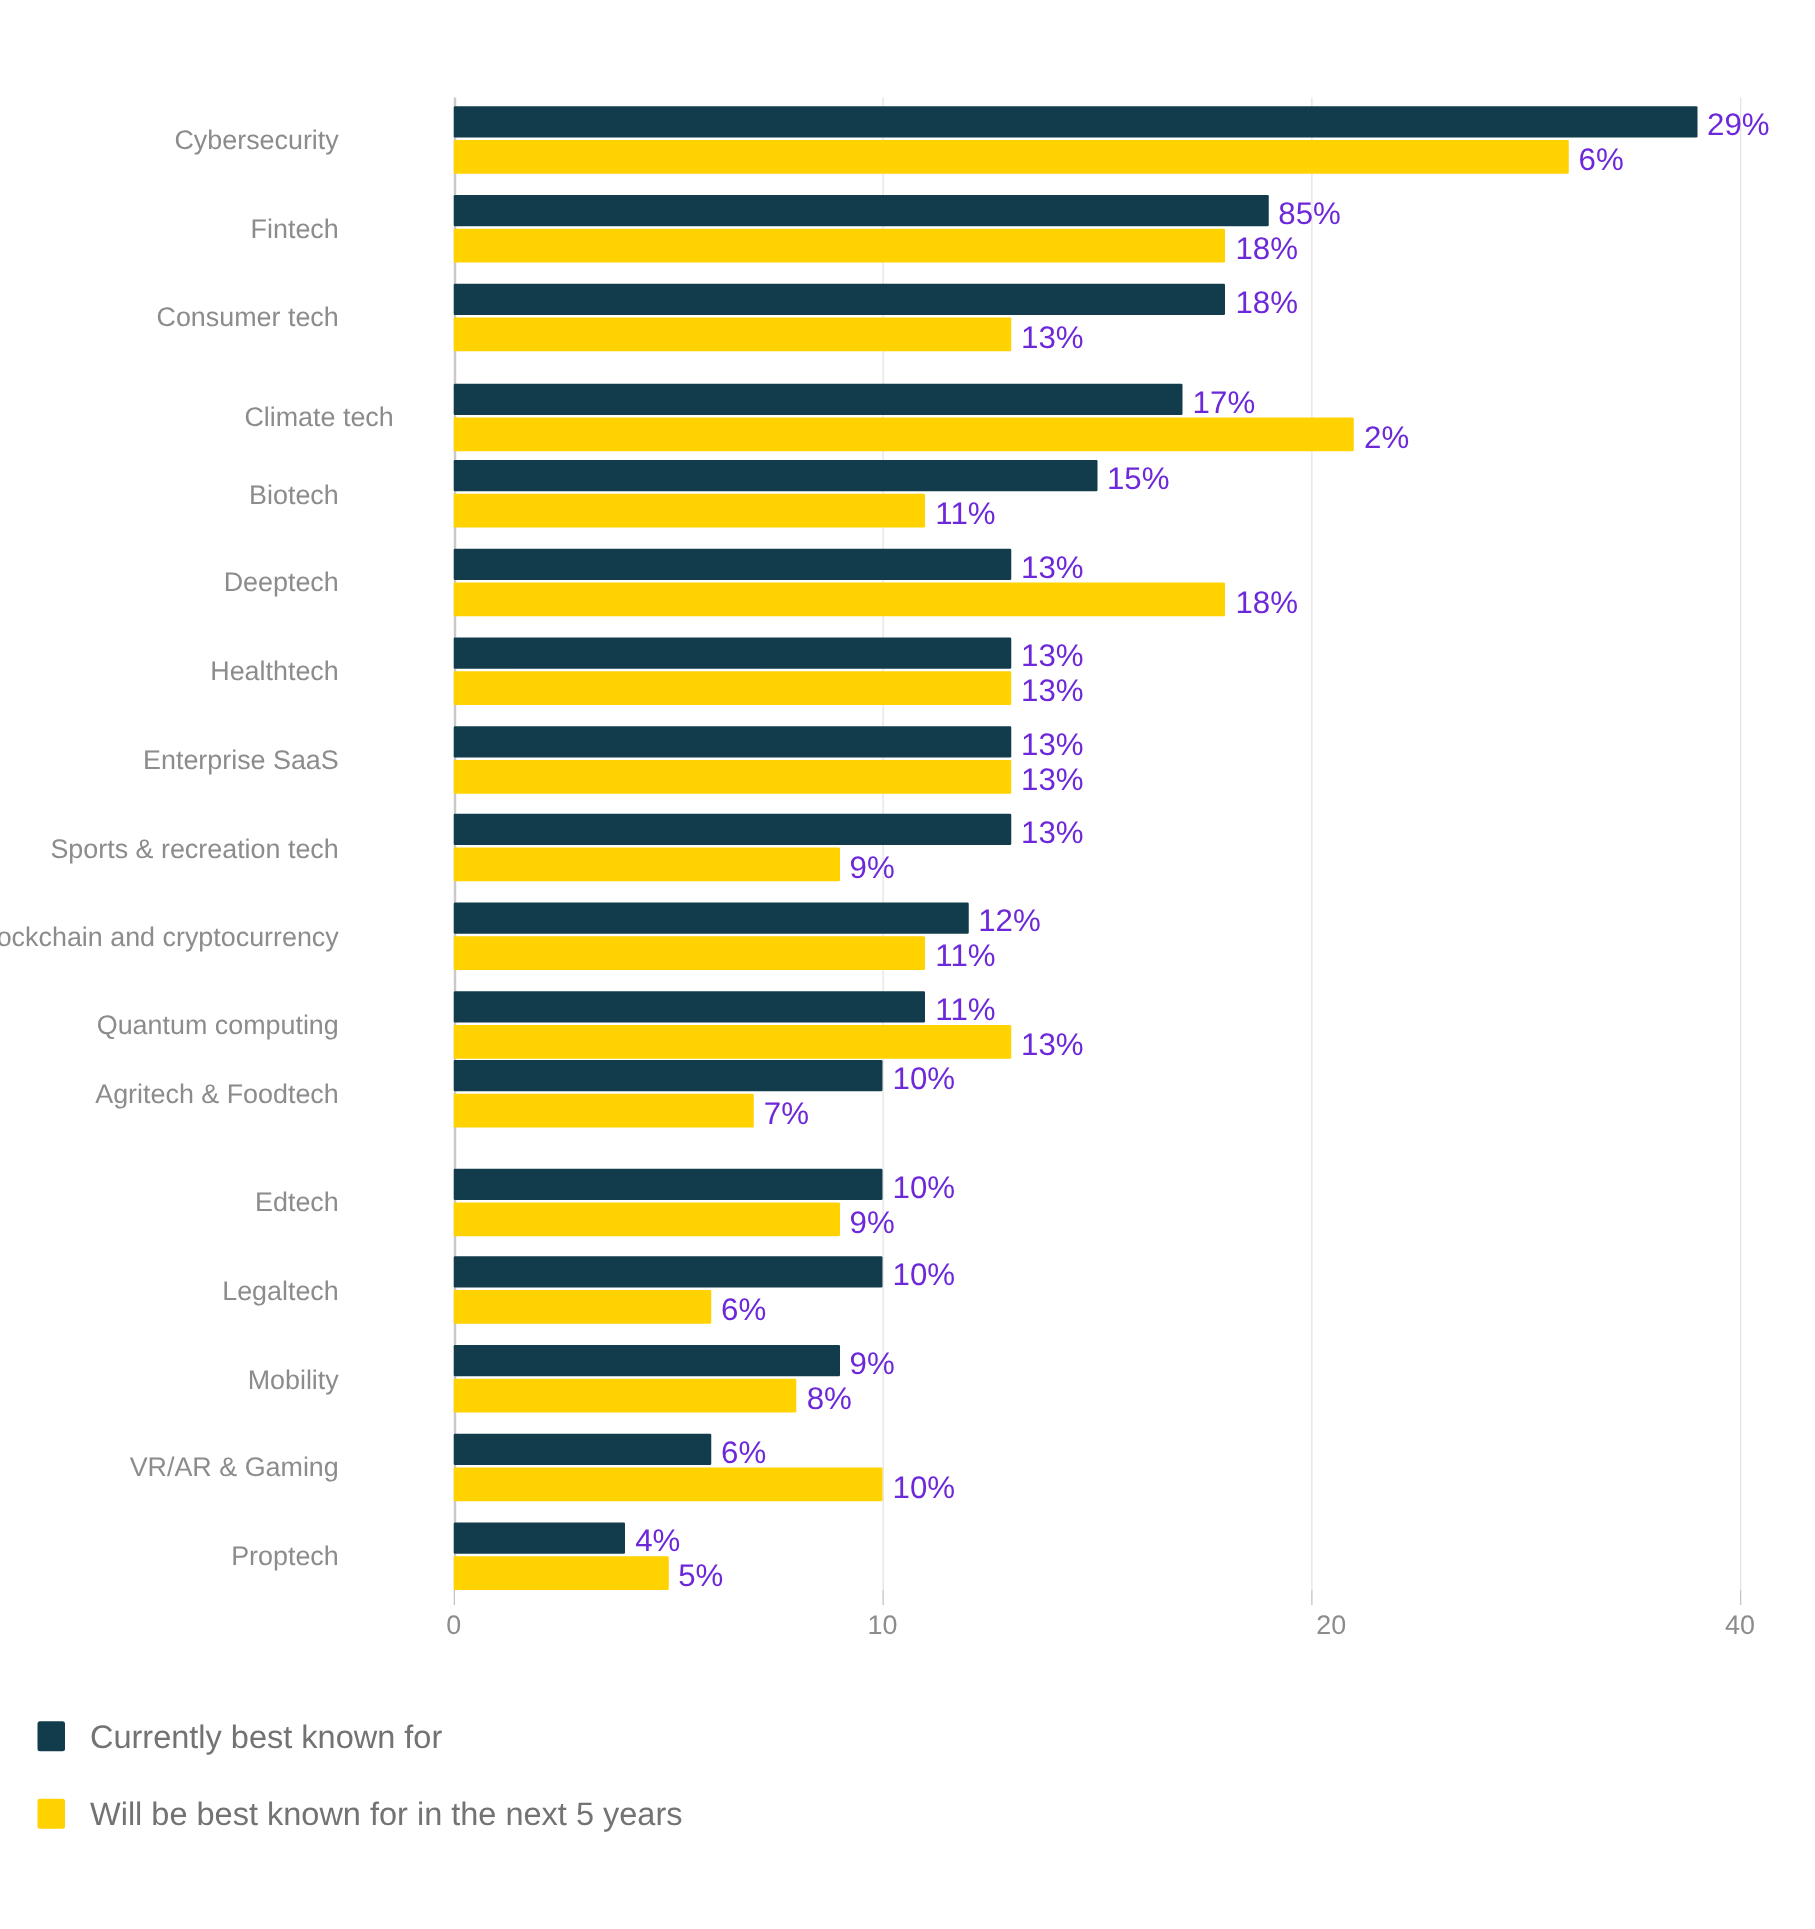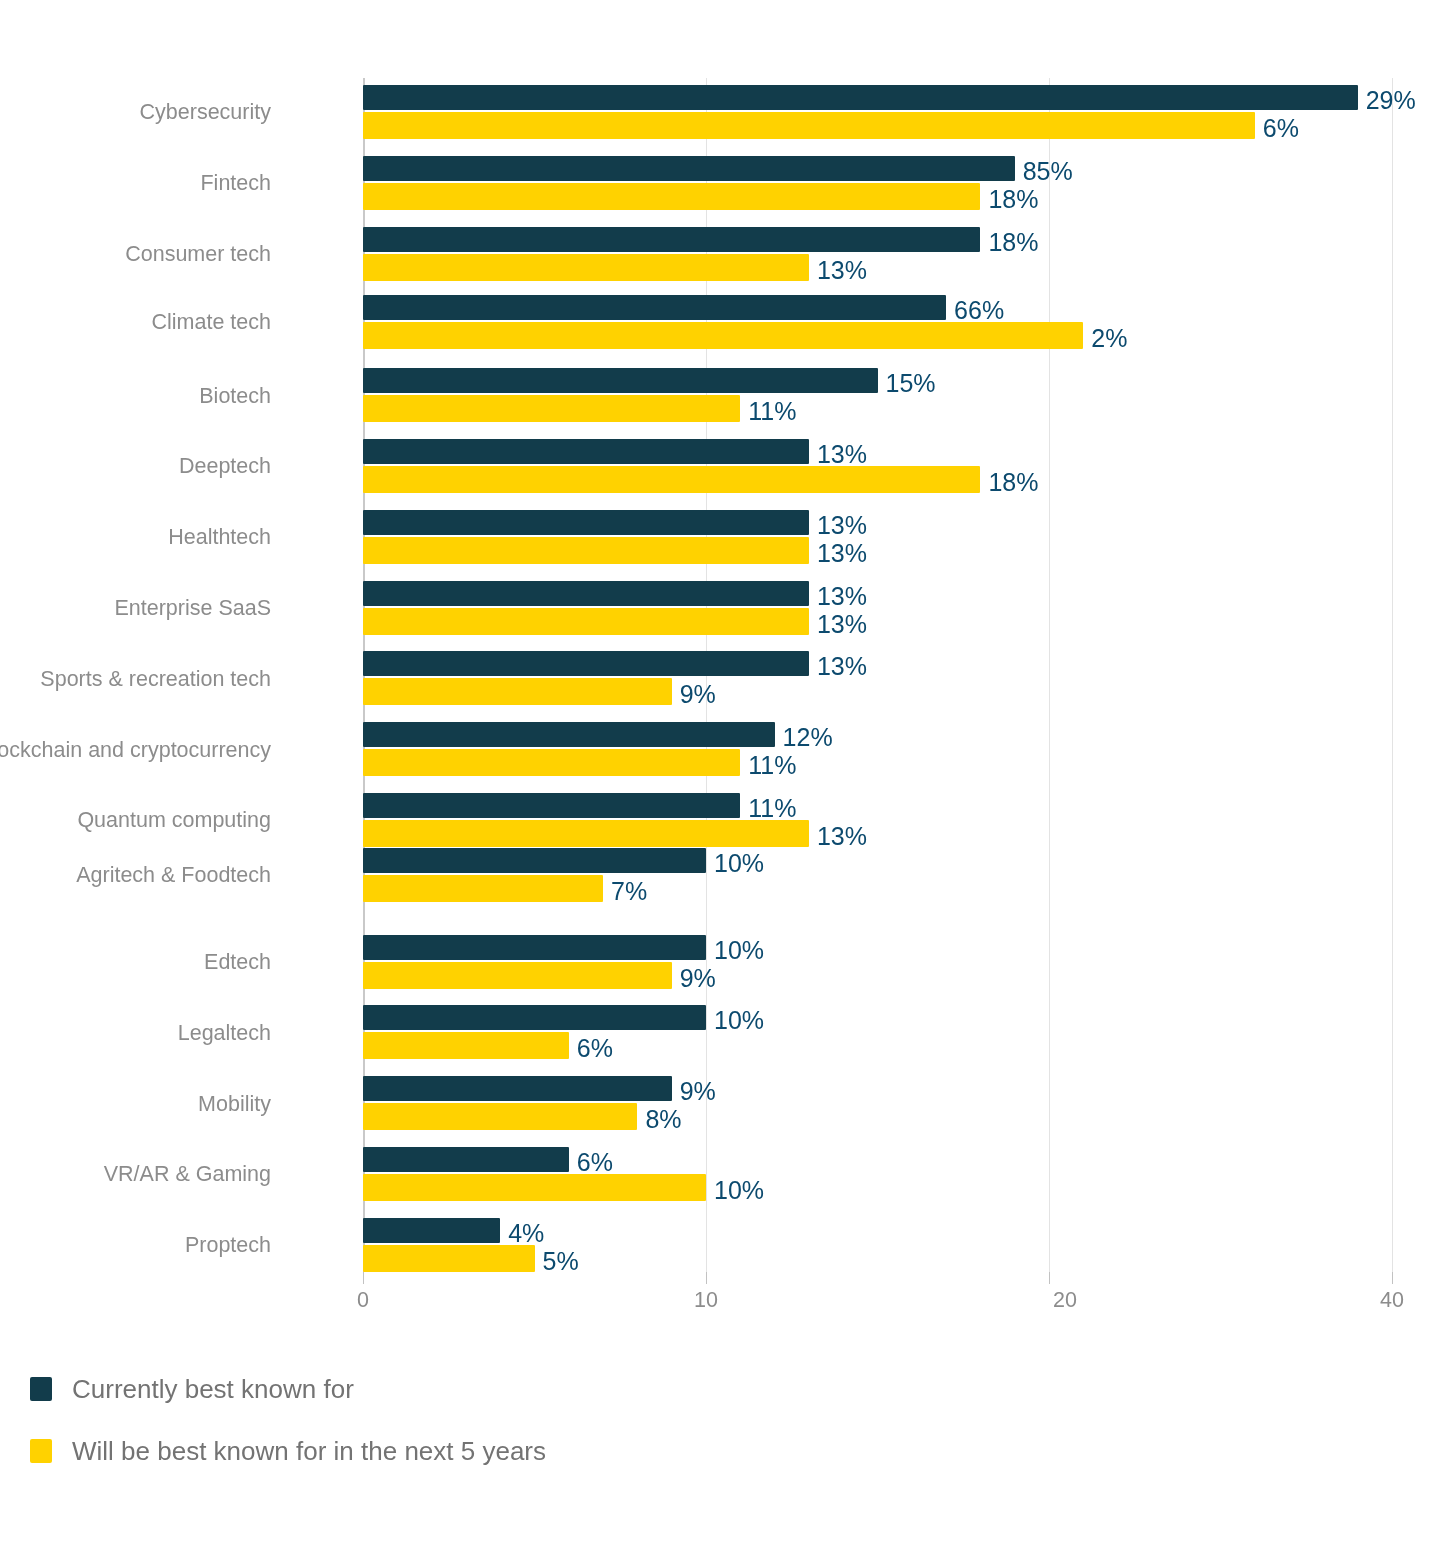--- a/index.html
+++ b/index.html
@@ -76,21 +76,21 @@
     background: #123c4b;
   }
   .bar.yellow {
     top: 34px;
     height: 27px;
     background: #ffd200;
   }
 
   .bar-value {
     position: absolute;
-    color: #0c4a6e;
+    color: #6d28d9;
     font-size: 25px;
     line-height: 1;
     white-space: nowrap;
   }
   .bar-value.dark-v { top: 10px; }
   .bar-value.yellow-v { top: 38px; }
 
   
   .x-axis {
     position: absolute;
@@ -168,24 +168,24 @@
           <div class="bar yellow" style="width: 617.4px; background: rgb(255, 210, 0);"></div>
           <div class="bar-value yellow-v" style="left: 625.4px;">18%</div>
         </div>
         <div class="cat-row" style="top: 141.6px;">
           <div class="cat-label" style="top: 24.4px;">Consumer tech</div>
           <div class="bar dark" style="width: 617.4px; background: rgb(18, 60, 75);"></div>
           <div class="bar-value dark-v" style="left: 625.4px;">18%</div>
           <div class="bar yellow" style="width: 445.9px; background: rgb(255, 210, 0);"></div>
           <div class="bar-value yellow-v" style="left: 453.9px;">13%</div>
         </div>
-        <div class="cat-row" style="top: 210px;">
+        <div class="cat-row" style="top: 222px; padding-left: 44px;">
           <div class="cat-label" style="top: 24.4px;">Climate tech</div>
           <div class="bar dark" style="width: 583.1px; background: rgb(18, 60, 75);"></div>
-          <div class="bar-value dark-v" style="left: 591.1px;">66%</div>
+          <div class="bar-value dark-v" style="left: 591.1px;">17%</div>
           <div class="bar yellow" style="width: 720.3px; background: rgb(255, 210, 0);"></div>
           <div class="bar-value yellow-v" style="left: 728.3px;">2%</div>
         </div>
         <div class="cat-row" style="top: 283.2px;">
           <div class="cat-label" style="top: 24.4px;">Biotech</div>
           <div class="bar dark" style="width: 514.5px; background: rgb(18, 60, 75);"></div>
           <div class="bar-value dark-v" style="left: 522.5px;">15%</div>
           <div class="bar yellow" style="width: 377.3px; background: rgb(255, 210, 0);"></div>
           <div class="bar-value yellow-v" style="left: 385.3px;">11%</div>
         </div>

